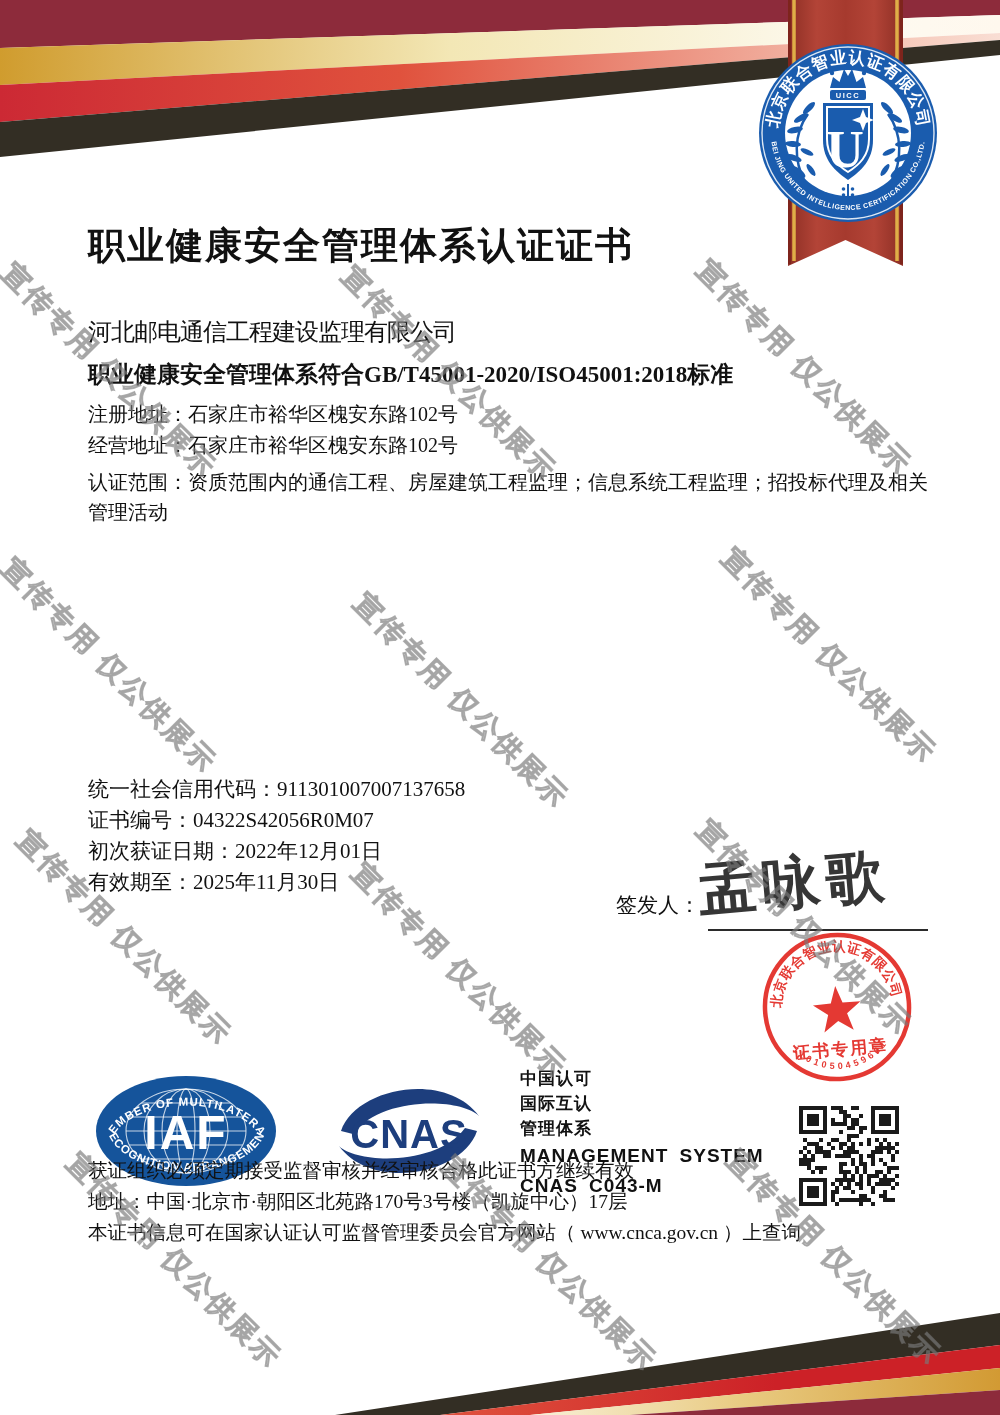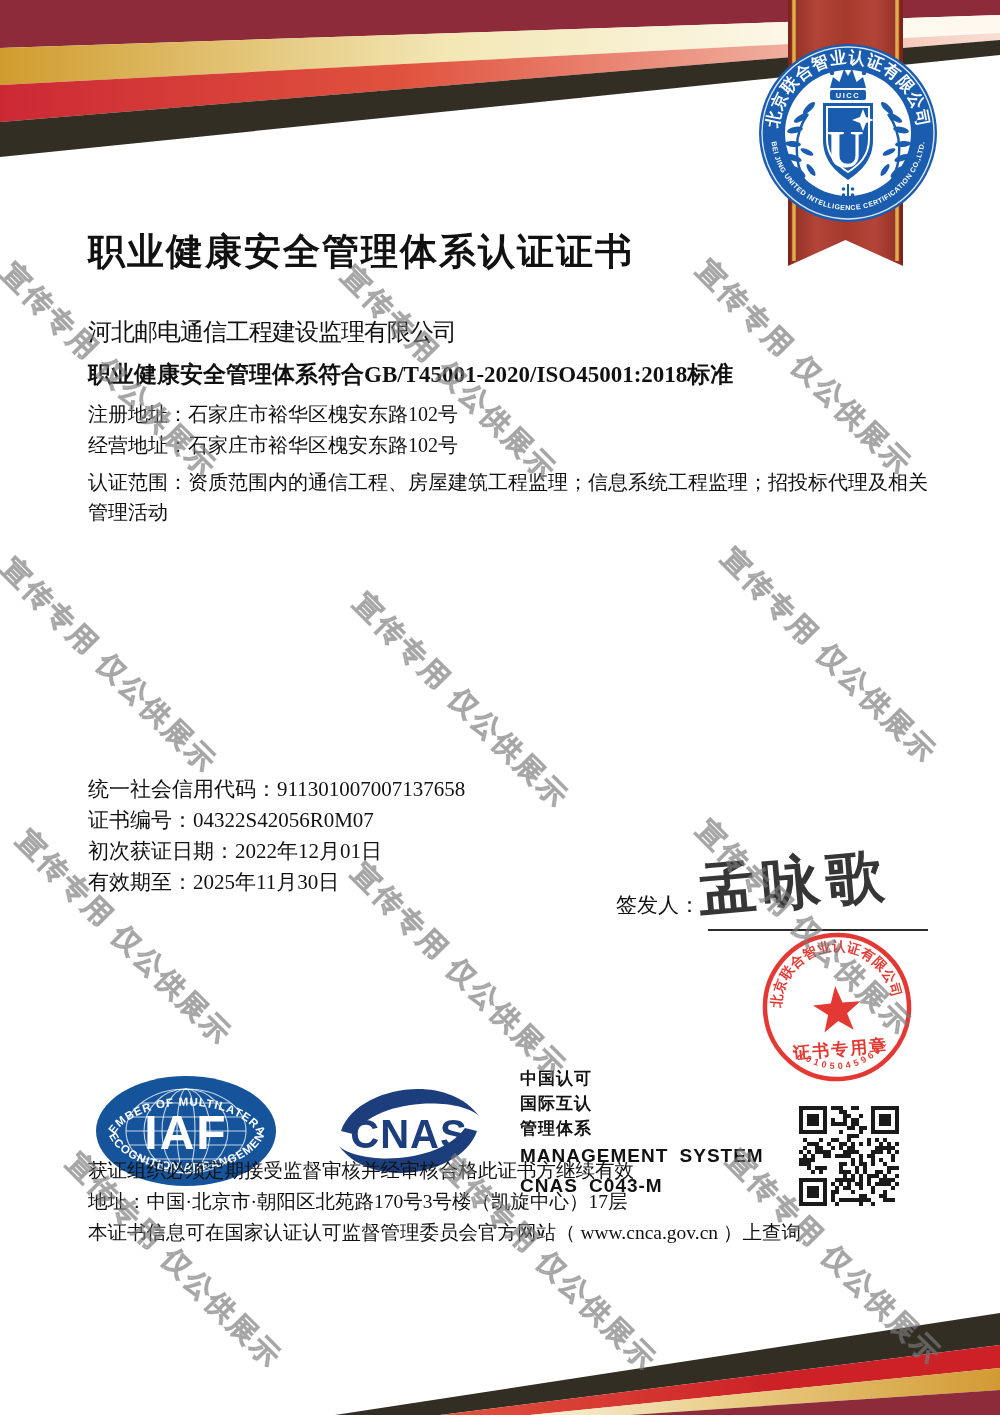--- a/index.html
+++ b/index.html
@@ -16,21 +16,21 @@
       -webkit-text-stroke:1px rgba(120,120,120,0.55);}
 
   
   .top-banner{left:0;top:0;z-index:5;}
   .bottom-banner{left:0;top:1240px;z-index:5;}
 
   
   .badge{left:735px;top:0;z-index:10;}
 
   
-  .title{left:88px;top:227px;font-size:37px;font-weight:bold;letter-spacing:2px;z-index:8;font-family:Liberation Serif, serif;}
+  .title{left:88px;top:221px;font-size:37px;font-weight:bold;letter-spacing:2px;z-index:8;font-family:Liberation Serif, serif;}
   .company{left:88px;top:316px;font-size:24px;font-weight:normal;letter-spacing:-1px;z-index:8;}
   .standard{left:88px;top:359px;font-size:23px;font-weight:bold;z-index:8;}
   .addr{left:88px;top:399px;font-size:20px;line-height:31px;z-index:8;}
   .scope{left:88px;top:467px;width:848px;font-size:20px;line-height:30px;z-index:8;}
   .details{left:88px;top:774px;font-size:21px;line-height:31px;z-index:8;}
   .signer-label{left:616px;top:891px;font-size:21px;z-index:8;}
   .signature{left:692px;top:845px;z-index:9;}
   .sig-line{left:708px;top:929px;width:220px;height:0;border-bottom:2px solid #2b2b2b;z-index:8;}
   .stamp{left:754px;top:925px;z-index:12;}
 

